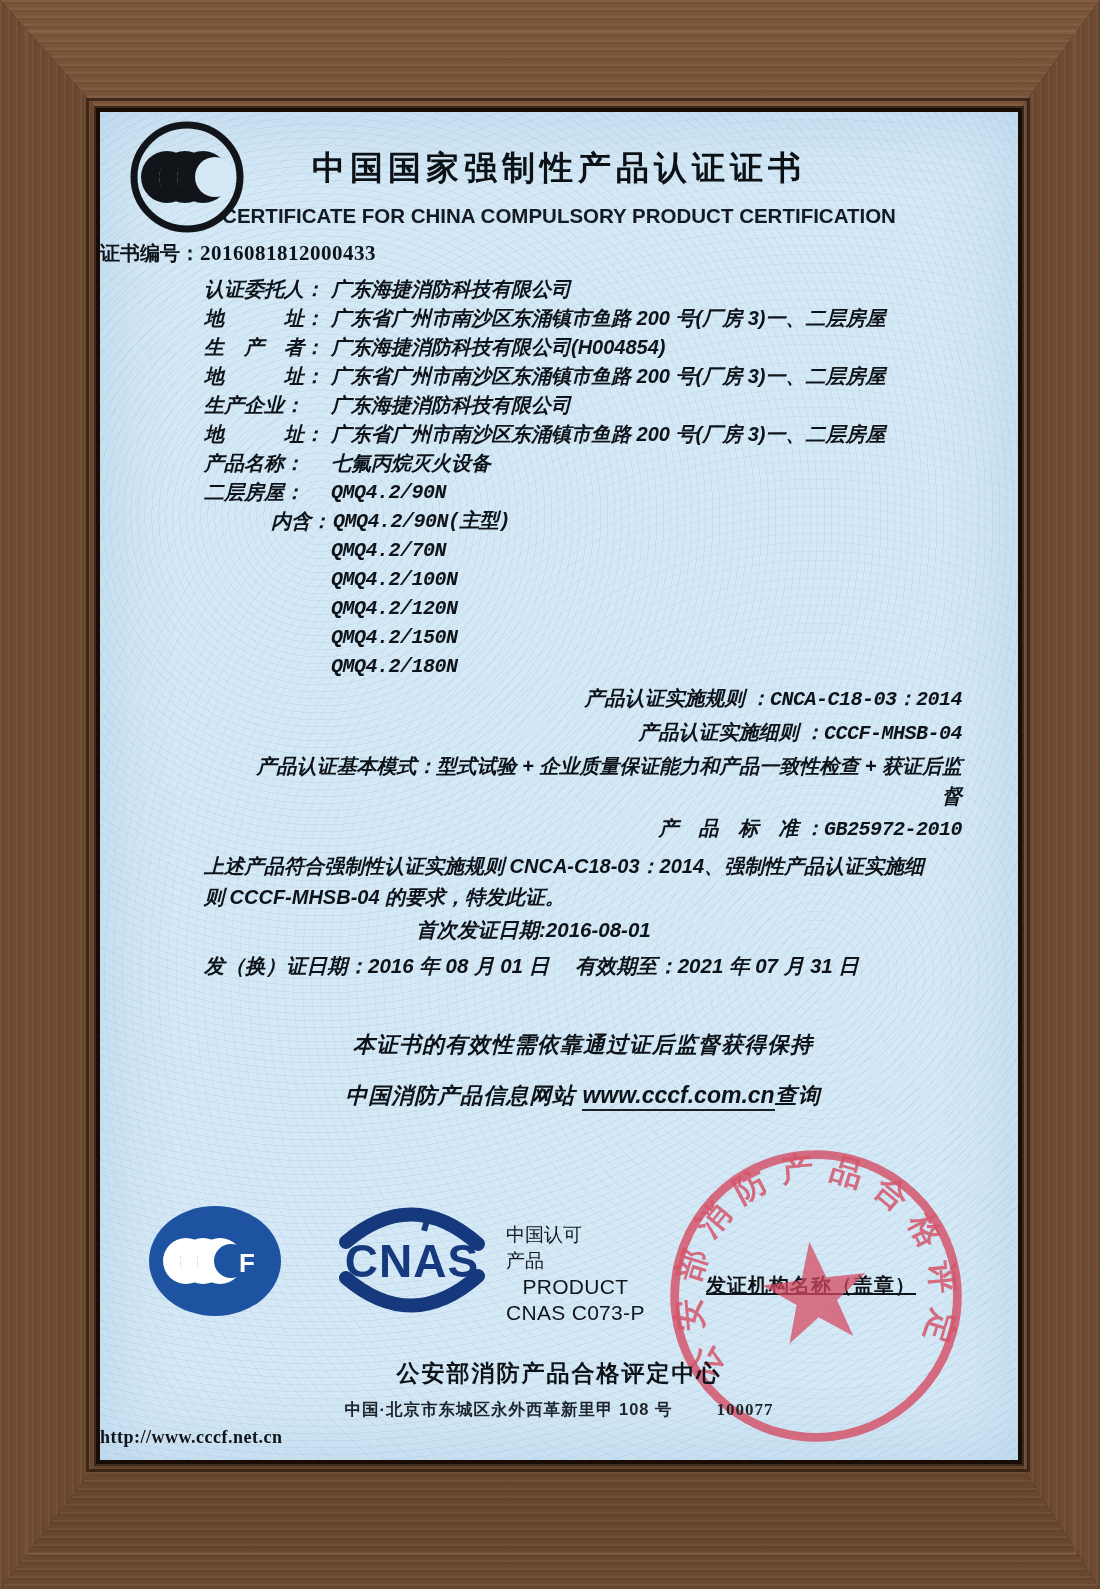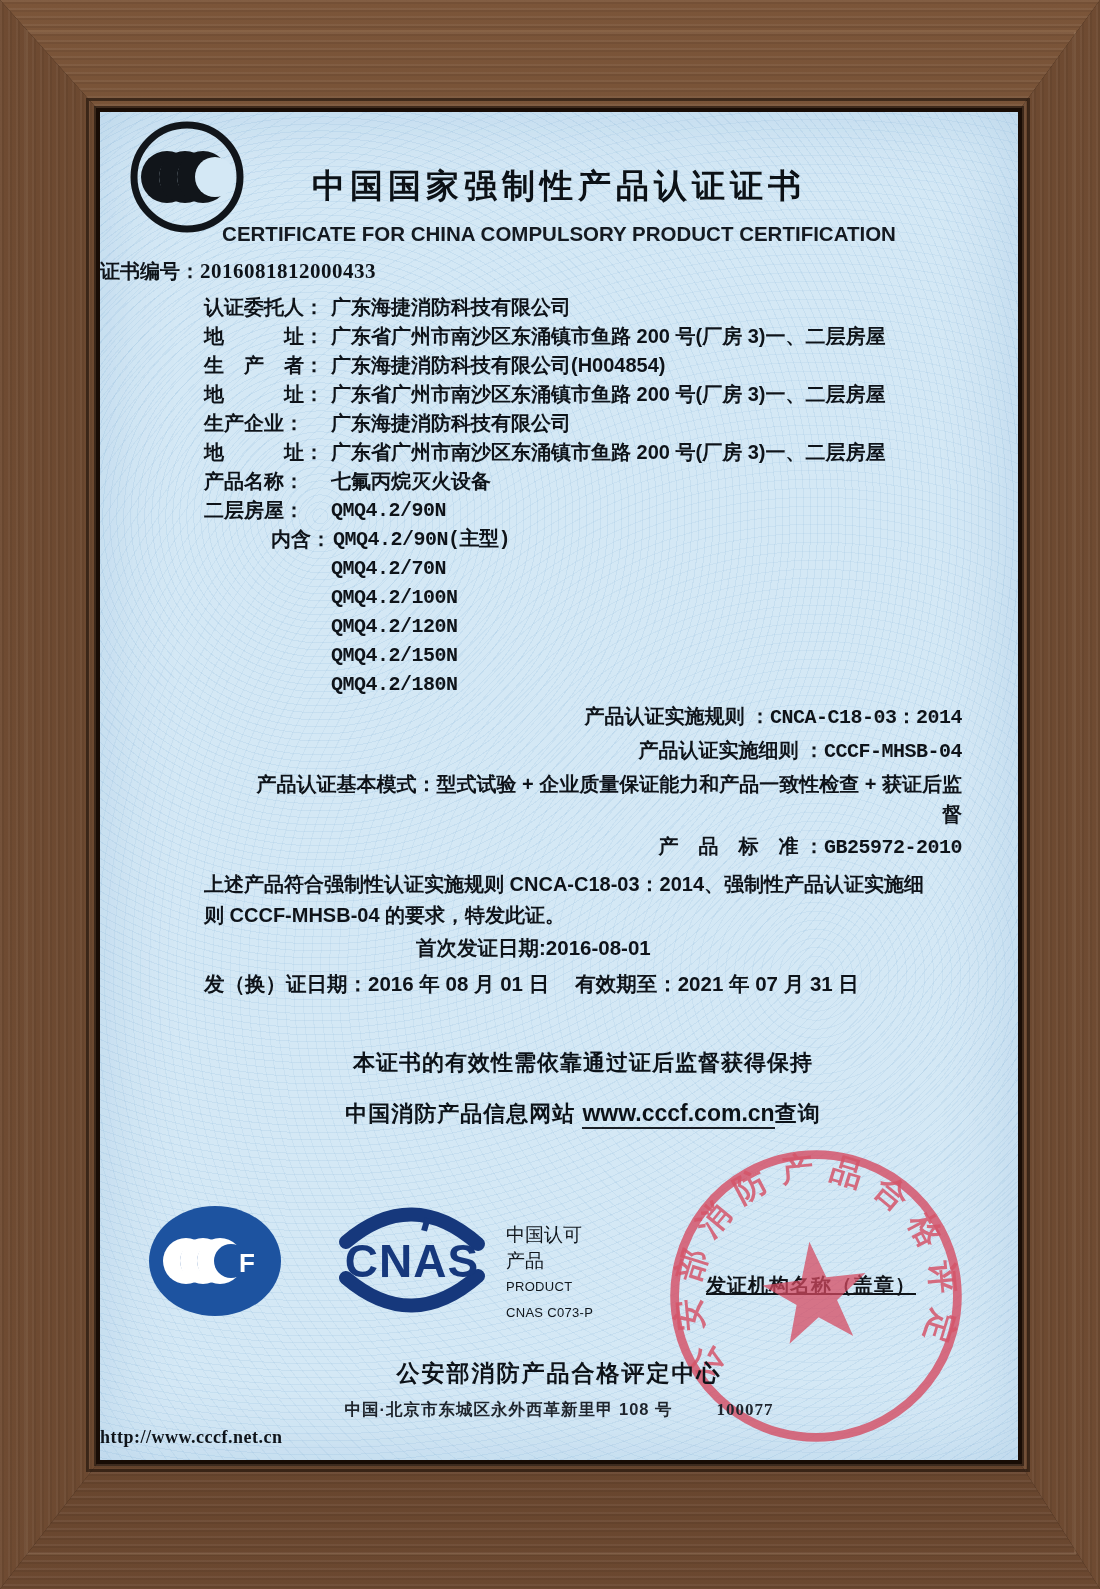--- a/index.html
+++ b/index.html
@@ -29,47 +29,47 @@
 
   
   .paper{position:absolute;left:100px;top:112px;width:918px;height:1348px;color:#0e1319;
       background-color:#d4e8f5;
       background-image:
         repeating-radial-gradient(circle at 24% 30%, rgba(135,180,216,.18) 0 1px, rgba(0,0,0,0) 1px 7px),
         repeating-radial-gradient(circle at 78% 64%, rgba(135,180,216,.14) 0 1px, rgba(0,0,0,0) 1px 9px);
       box-shadow:0 0 0 4px #180c05, 0 0 0 6px rgba(0,0,0,.45), inset 0 0 70px rgba(125,170,210,.30);}
 
   .ccc-black{position:absolute;left:26px;top:6px;width:122px;height:118px;}
-  .title{padding-top:52px;text-align:center;font-weight:bold;font-size:33px;letter-spacing:5px;color:#0c1116;}
+  .title{padding-top:34px;text-align:center;font-weight:bold;font-size:33px;letter-spacing:5px;color:#0c1116;}
   .subtitle{margin-top:13px;text-align:center;font-size:20.5px;font-weight:bold;letter-spacing:0;color:#141a21;}
   .certno{margin:12px 112px 0 0;text-align:left;font-size:20px;font-weight:bold;}
   .certno .num{font-family:"Liberation Serif","DejaVu Serif",serif;font-size:21px;letter-spacing:.5px;}
 
-  .bodyblk{margin:8px 56px 0 104px;}
+  .bodyblk{margin:8px 56px 0 104px;font-style:italic;}
   .row{display:flex;align-items:flex-start;font-size:20px;font-weight:bold;line-height:29px;}
   .row .lb{flex:0 0 127px;white-space:nowrap;}
   .row .lb.inner{text-align:right;padding-right:2px;}
   .row .val{flex:1 1 auto;}
   .mono{font-family:"Liberation Mono","DejaVu Sans Mono",monospace;font-weight:bold;letter-spacing:-.5px;}
 
   .rrow{font-size:20px;font-weight:bold;line-height:30px;margin-top:2px;text-align:right;}
   .rrow .lb8{display:inline-block;width:218px;white-space:nowrap;vertical-align:top;}
   .statement{margin-top:6px;font-size:20px;font-weight:bold;line-height:31px;max-width:724px;}
   .first-issue{margin-top:3px;padding-left:212px;font-size:20.5px;font-weight:bold;}
   .issue-line{margin-top:8px;font-size:20.5px;font-weight:bold;}
   .issue-line .gap{display:inline-block;width:26px;}
 
   .notes{margin-top:50px;text-align:center;font-weight:bold;color:#0c1218;}
   .note{font-size:22px;margin-top:21px;letter-spacing:1px;}
   .note .lnk{font-size:23px;border-bottom:2px solid #1a2028;padding-bottom:1px;letter-spacing:0;}
 
   .cccf{position:absolute;left:46px;top:1092px;width:138px;height:114px;}
   .cnas{position:absolute;left:224px;top:1090px;width:176px;height:116px;}
   .accred{position:absolute;left:406px;top:1110px;font-weight:normal;font-size:19px;line-height:26px;color:#10161c;}
-  .accred .en{font-size:13px;letter-spacing:.3px;}
+  .accred .en{font-size:21px;letter-spacing:.3px;text-align:center;}
   .issuer{position:absolute;left:606px;top:1160px;font-size:20px;font-weight:bold;letter-spacing:1px;color:#101419;text-decoration:underline;}
   .stamp{position:absolute;left:560px;top:1028px;width:312px;height:312px;transform:rotate(-7deg);opacity:.92;pointer-events:none;}
 
   .footer-org{position:absolute;left:0;right:0;top:1246px;text-align:center;font-size:23px;font-weight:bold;letter-spacing:2px;}
   .footer-addr{position:absolute;left:0;right:0;top:1287px;text-align:center;font-size:16.5px;font-weight:bold;color:#1e242c;letter-spacing:1px;}
   .footer-addr .pc{margin-left:44px;font-family:"Liberation Serif","DejaVu Serif",serif;font-size:17px;}
   .footer-url{position:absolute;left:0;right:0;top:1315px;font-size:18px;font-weight:bold;
               font-family:"Liberation Serif","DejaVu Serif",serif;letter-spacing:.5px;}
 </style>
 </head>

